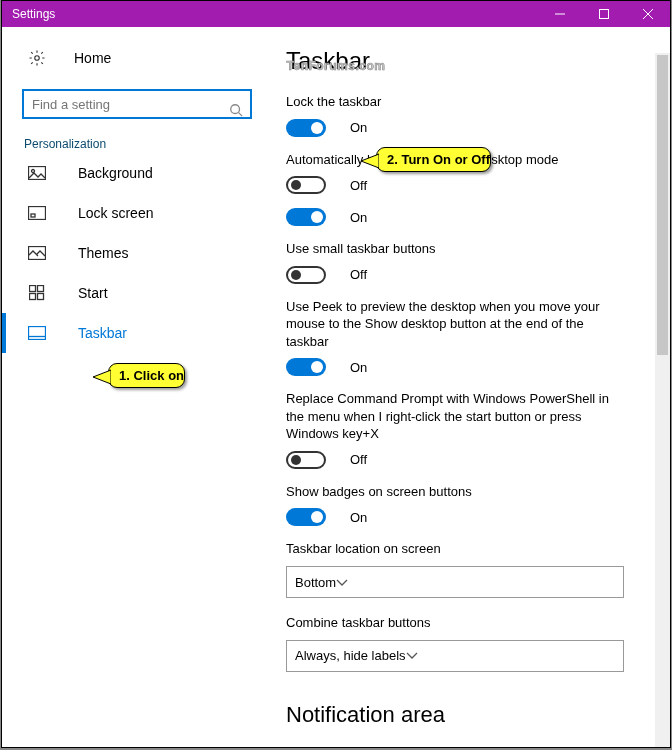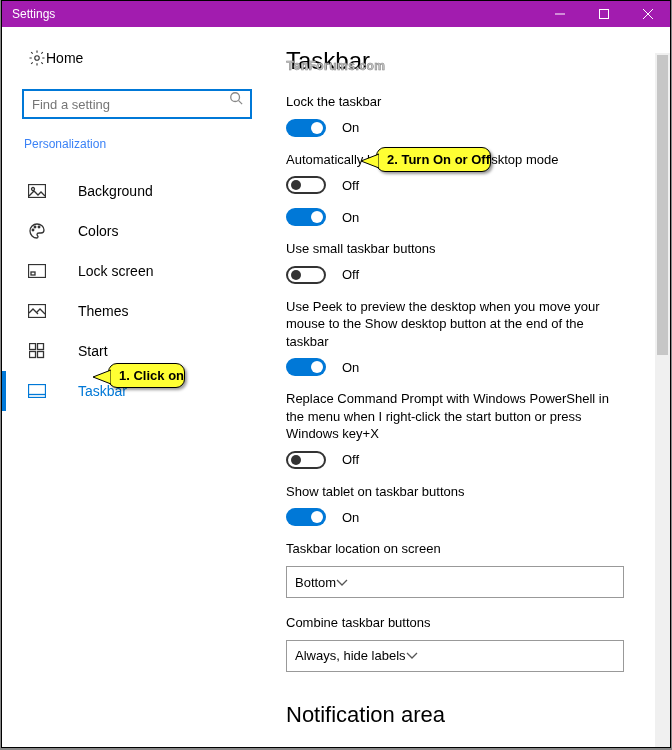--- a/index.html
+++ b/index.html
@@ -6,34 +6,34 @@
   .frame{position:relative;width:670px;height:748px;margin:0 auto;background:#fff;border:1px solid #000;box-sizing:border-box;}
   .titlebar{height:26px;background:#a21caf;color:#fff;display:flex;align-items:center;font-size:12px;}
   .titlebar .t-title{padding-left:10px;flex:1;}
   .titlebar .wbtn{width:44px;height:26px;display:flex;align-items:center;justify-content:center;}
   .titlebar .wbtn svg{stroke:#fff;fill:none;stroke-width:1;}
   .body{display:flex;height:calc(100% - 26px);position:relative;}
   .left{width:270px;flex:0 0 270px;padding:18px 0 0 0;box-sizing:border-box;}
   .right{flex:1;padding:20px 32px 10px 14px;box-sizing:border-box;overflow:hidden;}
   .watermark{position:absolute;top:32px;left:0;right:0;text-align:center;font-size:12px;font-weight:bold;color:#c9c9c9;letter-spacing:0.5px;pointer-events:none;font-family:Arial,sans-serif;-webkit-text-stroke:0.6px #888;}
   
-  .home{display:flex;align-items:center;gap:0;padding:4px 0 0 26px;font-size:14px;}
-  .search{margin:22px 20px 0 20px;height:30px;border:2px solid #0078d7;display:flex;align-items:flex-start;box-sizing:border-box;}
+  .home{display:flex;align-items:center;gap:28px;padding:4px 0 0 26px;font-size:14px;}
+  .search{margin:22px 20px 0 20px;height:30px;border:2px solid #0078d7;display:flex;align-items:flex-end;box-sizing:border-box;}
   .search input{flex:1;border:0;outline:0;height:100%;padding:0 8px;font-size:13px;color:#777;font-family:inherit;}
   .search .sicon{width:28px;display:flex;align-items:center;justify-content:center;color:#777;}
-  .section-label{color:#3b82f6;font-size:12px;margin:18px 0 20px 22px;}
+  .section-label{color:#0c4a6e;font-size:12px;margin:18px 0 2px 22px;}
   .navitem{display:flex;align-items:center;gap:32px;height:40px;padding-left:26px;font-size:14px;cursor:pointer;position:relative;}
   .navitem.selected{color:#0078d7;}
   .navitem.selected::before{content:"";position:absolute;left:0;top:0;bottom:0;width:4px;background:#0078d7;}
   .navicon{width:18px;height:18px;display:flex;align-items:center;justify-content:center;}
   
   h1{font-weight:400;font-size:24px;margin:0 0 18px 0;}
   h2{font-weight:400;font-size:22px;margin:30px 0 10px 0;}
   .optlabel{font-size:13px;margin:0 0 8px 0;line-height:1.35;max-width:340px;}
-  .tgrow{display:flex;align-items:center;gap:16px;margin-bottom:14px;text-align:right;}
+  .tgrow{display:flex;align-items:center;gap:24px;margin-bottom:14px;text-align:right;}
   .toggle{width:40px;height:18px;border-radius:10px;position:relative;cursor:pointer;box-sizing:border-box;}
   .toggle.on{background:#0078d7;}
   .toggle.on::after{content:"";position:absolute;right:3px;top:3px;width:12px;height:12px;border-radius:50%;background:#fff;}
   .toggle.off{background:#fff;border:2px solid #333;}
   .toggle.off::after{content:"";position:absolute;left:3px;top:2px;width:10px;height:10px;border-radius:50%;background:#333;}
   .tgtext{font-size:13px;}
   .dd{width:320px;height:30px;border:1px solid #999;display:flex;align-items:center;padding:0 8px;font-size:13px;margin-bottom:16px;cursor:pointer;}
   .dd .chev{transform:rotate(0);}
   
   .callout{position:absolute;background:#ffff33;border:1px solid #000;border-radius:9px;padding:4px 0 4px 10px;font-family:Verdana,Arial,sans-serif;font-weight:bold;font-size:13px;box-shadow:2px 2px 3px rgba(0,0,0,0.4);white-space:nowrap;text-align:center;}
@@ -95,31 +95,20 @@
             <svg width="18" height="14" viewBox="0 0 18 14" fill="none" stroke="#333" stroke-width="1.3">
               <rect x="0.5" y="0.5" width="17" height="13"></rect>
               <circle cx="5" cy="5" r="1.5"></circle>
               <path d="M1 12l5-5 4 4 3-3 4 4"></path>
             </svg>
           </span>
         <span>Background</span>
       </div>
       <div class="navitem">
         <span class="navicon">
-            <svg width="18" height="18" viewBox="0 0 18 18" fill="none" stroke="#333" stroke-width="1.3">
-              <path d="M9 2a7 7 0 1 0 0 14c1 0 1-1 1-1.5s-1-1-1-2 1-1.5 2-1.5h2a3 3 0 0 0 3-3C16 4.5 13 2 9 2z"></path>
-              <circle cx="5" cy="8" r="0.8" fill="#333"></circle>
-              <circle cx="7" cy="5" r="0.8" fill="#333"></circle>
-              <circle cx="11" cy="5" r="0.8" fill="#333"></circle>
-            </svg>
-          </span>
-        <span>Colors</span>
-      </div>
-      <div class="navitem">
-        <span class="navicon">
             <svg width="18" height="14" viewBox="0 0 18 14" fill="none" stroke="#333" stroke-width="1.3">
               <rect x="0.5" y="0.5" width="17" height="13"></rect>
               <rect x="3" y="8" width="4" height="3"></rect>
             </svg>
           </span>
         <span>Lock screen</span>
       </div>
       <div class="navitem">
         <span class="navicon">
             <svg width="18" height="14" viewBox="0 0 18 14" fill="none" stroke="#333" stroke-width="1.3">
@@ -182,21 +171,21 @@
         <div class="toggle on"></div>
         <span class="tgtext">On</span>
       </div>
 
       <p class="optlabel">Replace Command Prompt with Windows PowerShell in the menu when I right-click the start button or press Windows key+X</p>
       <div class="tgrow">
         <div class="toggle off"></div>
         <span class="tgtext">Off</span>
       </div>
 
-      <p class="optlabel">Show tablet on taskbar buttons</p>
+      <p class="optlabel">Show badges on screen buttons</p>
       <div class="tgrow">
         <div class="toggle on"></div>
         <span class="tgtext">On</span>
       </div>
 
       <p class="optlabel">Taskbar location on screen</p>
       <div class="dd">
         <span>Bottom</span>
         <span class="chev"><svg width="12" height="8" viewBox="0 0 12 8" fill="none" stroke="#555" stroke-width="1.3">
               <path d="M1 1l5 5 5-5"></path>

